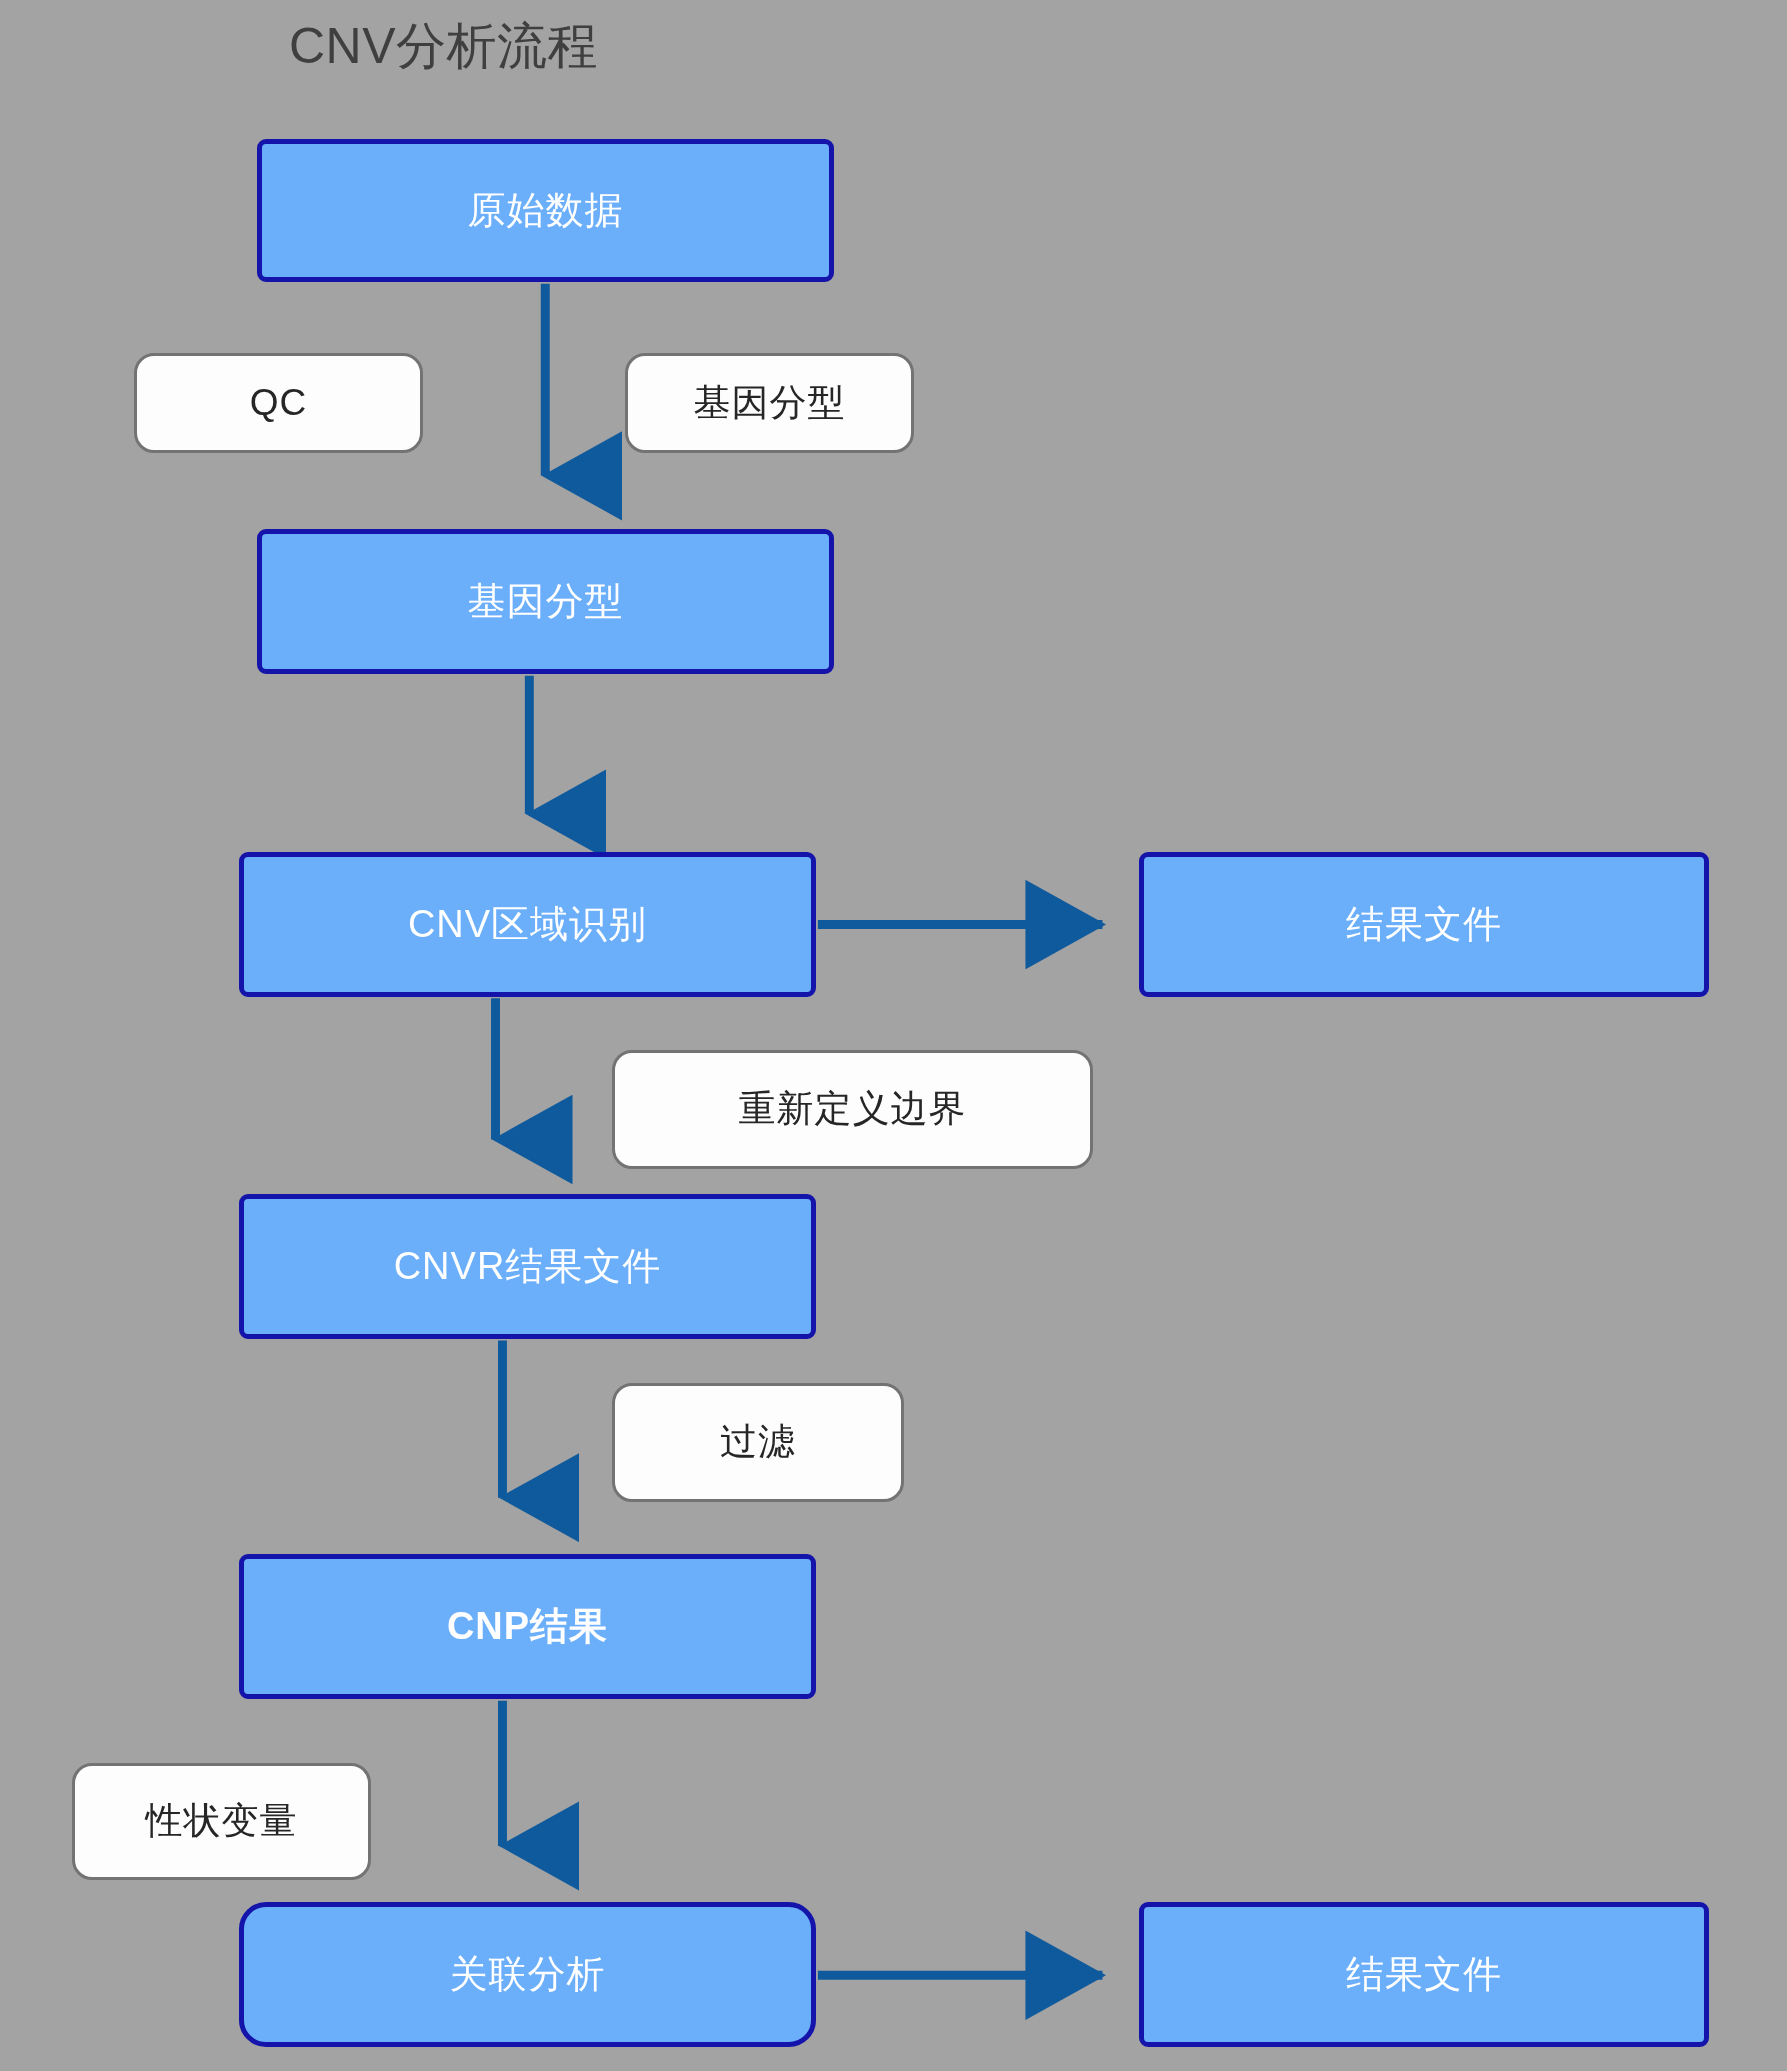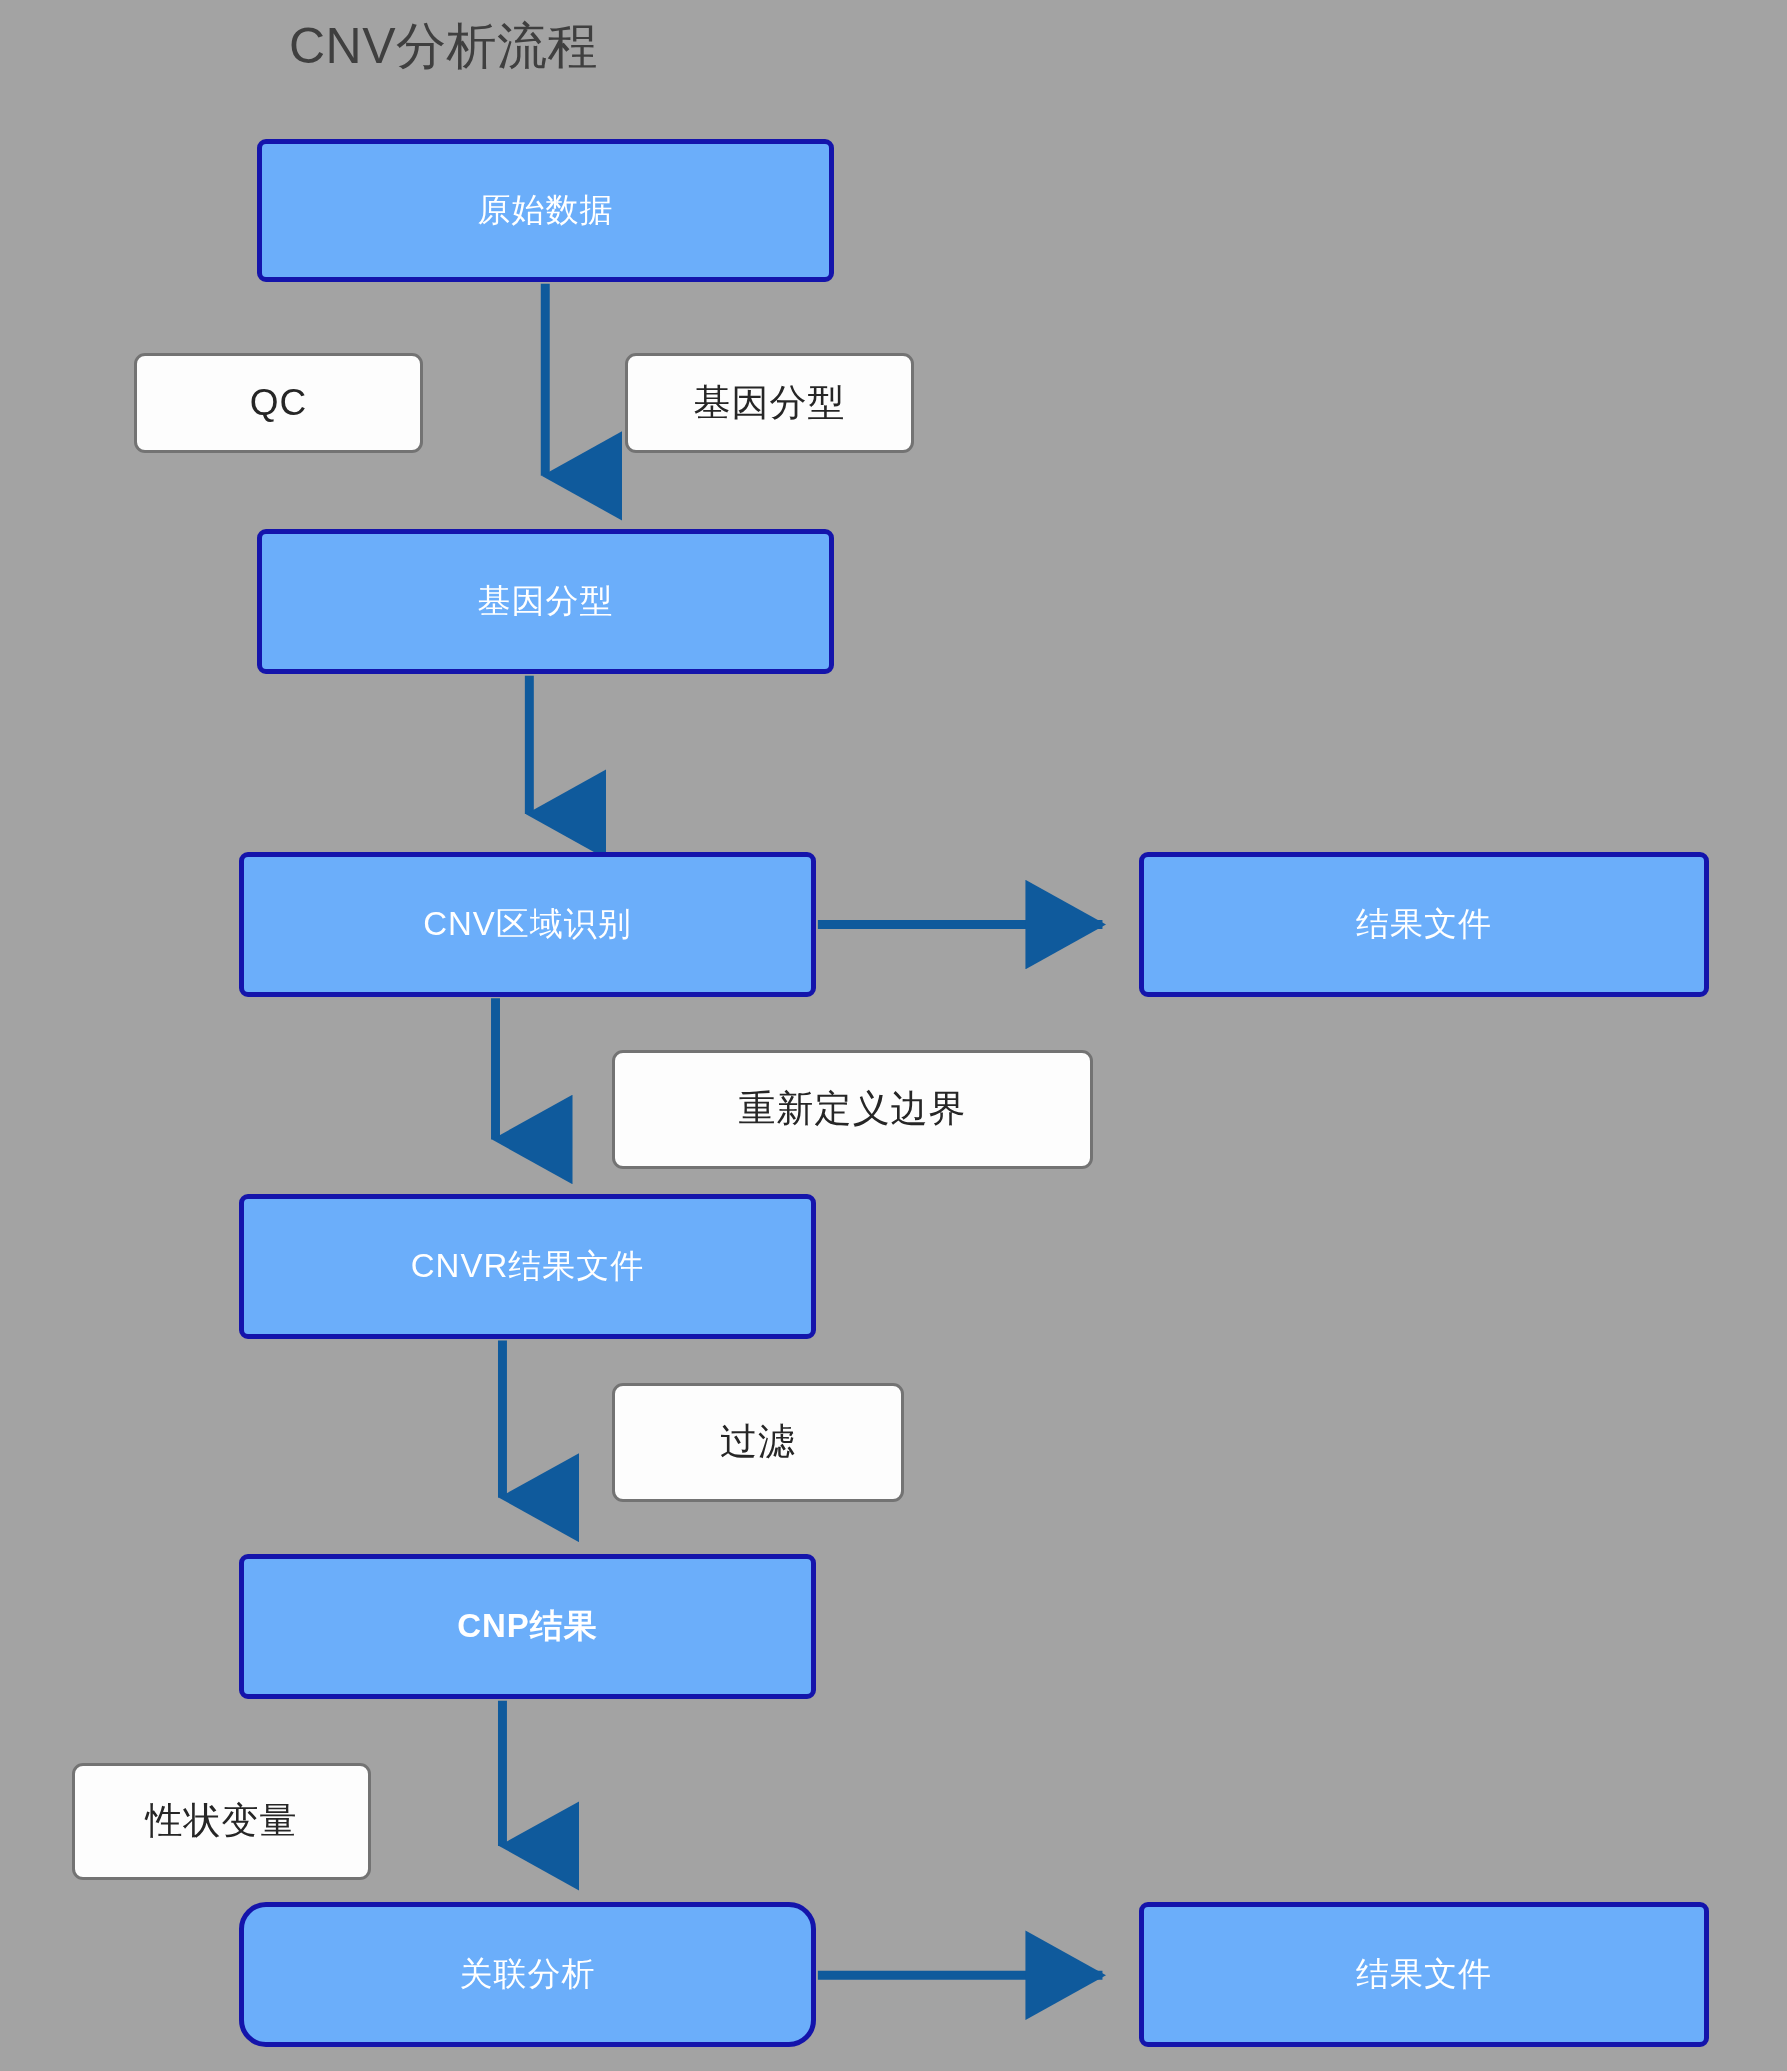--- a/index.html
+++ b/index.html
@@ -41,32 +41,32 @@
     background: #6BAEFA;
     border: 5px solid #1414AB;
     border-radius: 9px;
     display: flex;
     align-items: center;
     justify-content: center;
     z-index: 3;
   }
   .node-label {
     color: #ffffff;
-    font-size: 33px;
+    font-size: 38px;
     line-height: 1.1;
     letter-spacing: 1px;
     white-space: nowrap;
     text-align: right;
   }
   .edge-label {
     position: absolute;
     box-sizing: border-box;
     background: #fdfdfd;
     border: 3px solid #737373;
-    border-radius: 11px;
+    border-radius: 20px;
     display: flex;
     align-items: center;
     justify-content: center;
     z-index: 4;
   }
   .edge-label-text {
     color: #262626;
     font-size: 37px;
     line-height: 1.1;
     letter-spacing: 1px;

